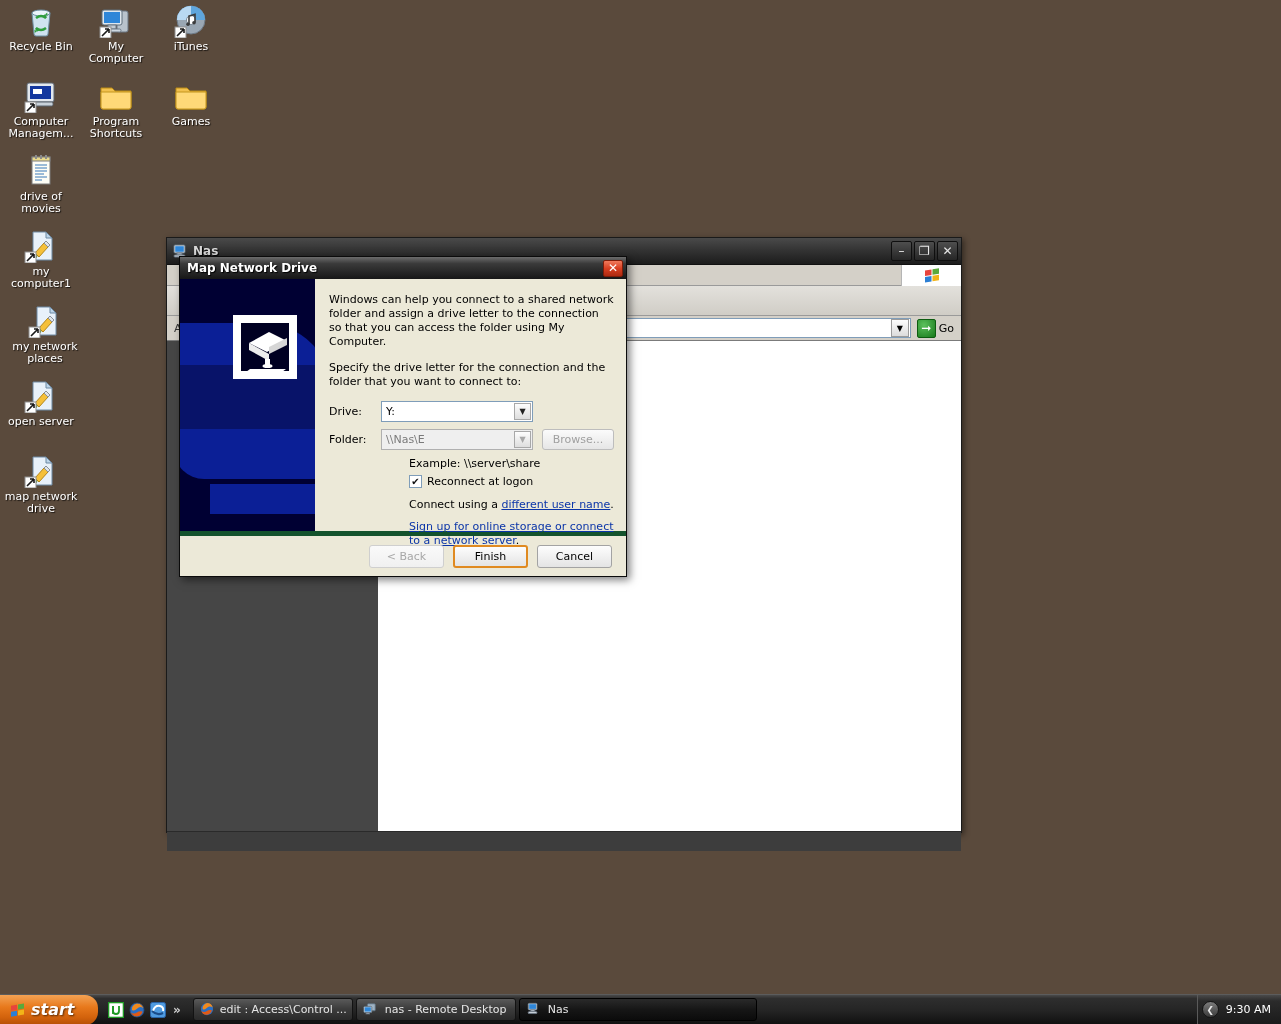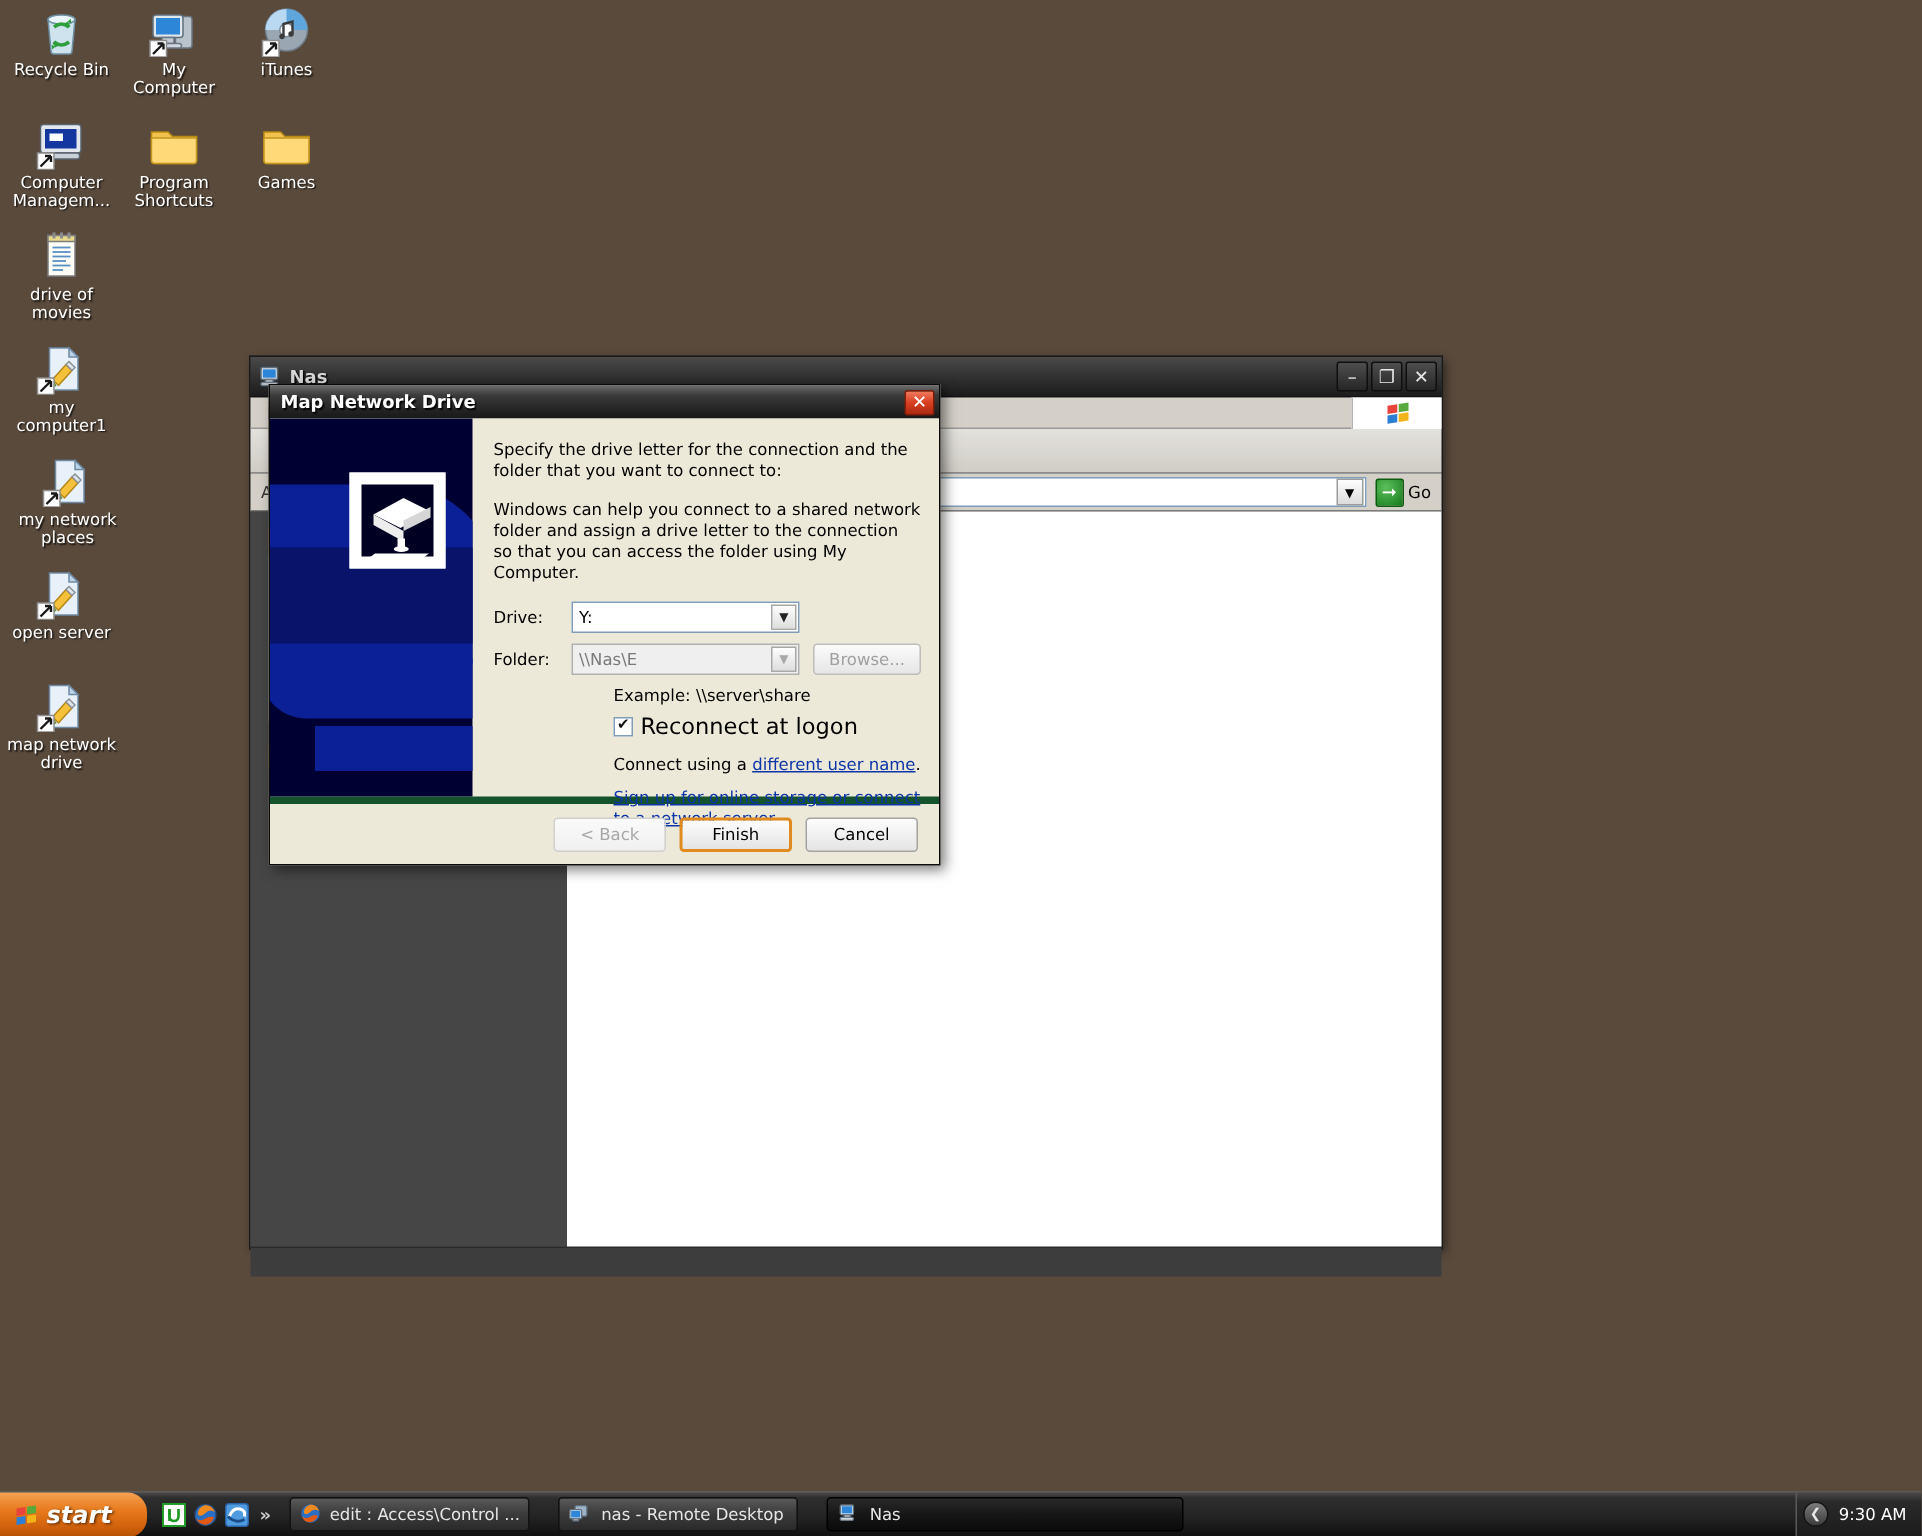--- a/index.html
+++ b/index.html
@@ -225,21 +225,21 @@
     display: flex; align-items: center; justify-content: center;
   }
   .example-txt { font-size: 11px; color: #000; margin: 4px 0 5px 80px; }
   .chk-row { display: flex; align-items: center; gap: 5px; margin: 0 0 10px 80px; }
   .chk {
     width: 13px; height: 13px; background: #fff;
     border: 1px solid #7f9db9;
     display: flex; align-items: center; justify-content: center;
     font-size: 10px; color: #111; line-height: 1;
   }
-  .chk-lbl { font-size: 15px; color: #000; text-align: center; }
+  .chk-lbl { font-size: 11px; color: #000; text-align: center; }
   .link-line { font-size: 11px; color: #000; margin: 0 0 8px 80px; line-height: 14px; }
   .lnk { color: #0b35a8; text-decoration: underline; }
   #mnd-footer {
     height: 45px; background: #ece9d8;
     border-top: 5px solid #14532d;
     display: flex; align-items: center; justify-content: flex-end;
     padding-right: 14px; gap: 9px;
   }
   .dlg-btn {
     width: 75px; height: 23px;
@@ -267,21 +267,21 @@
     padding-left: 9px;
     color: #fff; font-style: italic; font-weight: bold; font-size: 16px;
     text-shadow: 1px 1px 2px rgba(0,0,0,.6);
   }
   #quicklaunch {
     display: flex; align-items: center; gap: 5px;
     padding: 0 6px 0 10px; height: 30px;
   }
   .ql-icon { width: 16px; height: 16px; border-radius: 2px; }
   #ql-chev { color: #cfcfcf; font-size: 12px; font-weight: bold; margin-left: 2px; }
-  #tasks { display: flex; align-items: flex-start; gap: 19px; flex: 1; padding-left: 6px; }
+  #tasks { display: flex; align-items: flex-start; gap: 3px; flex: 1; padding-left: 6px; }
   .task-btn {
     height: 23px; width: 160px;
     background: linear-gradient(180deg,#5a5a5a 0%,#3d3d3d 45%,#2a2a2a 100%);
     border: 1px solid #121212; border-radius: 3px;
     display: flex; align-items: center; gap: 6px;
     padding: 0 6px;
     color: #e6e6e6; font-size: 11px;
     overflow: hidden; white-space: nowrap;
   }
   .task-btn.active {
@@ -647,22 +647,22 @@
             <path d="M28 31 l18 -9 v-7 l-18 9 z" fill="#d6d6d6"></path>
             <rect x="24" y="36" width="5" height="6" fill="#ffffff"></rect>
             <ellipse cx="26.5" cy="43" rx="5" ry="2" fill="#ffffff"></ellipse>
             <path d="M9 46 h36 l-4 3 h-36 z" fill="#ffffff"></path>
           </svg>
         </div>
       </div>
     </div>
 
     <div id="mnd-right">
+      <p class="mnd-p">Windows can help you connect to a shared network folder and assign a drive letter to the connection so that you can access the folder using My Computer.</p>
       <p class="mnd-p">Specify the drive letter for the connection and the folder that you want to connect to:</p>
-      <p class="mnd-p">Windows can help you connect to a shared network folder and assign a drive letter to the connection so that you can access the folder using My Computer.</p>
 
       <div class="mnd-row">
         <span class="mnd-lbl">Drive:</span>
         <div class="combo">
           <span>Y:</span>
           <span class="arrow">▼</span>
         </div>
       </div>
 
       <div class="mnd-row">

